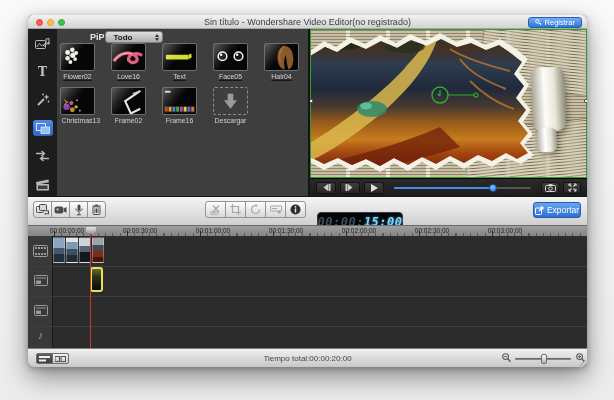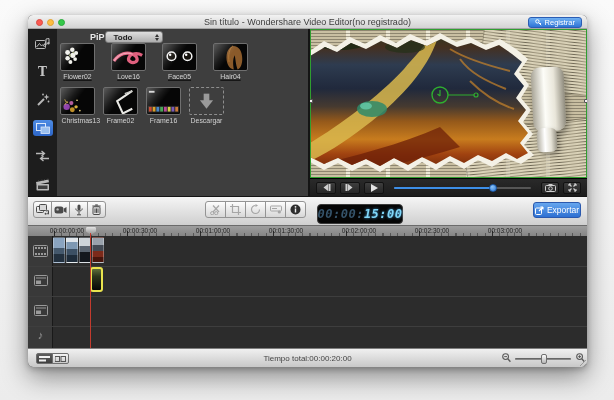--- a/index.html
+++ b/index.html
@@ -33,21 +33,21 @@
   .dropdown { width:58px; height:12px; background:linear-gradient(#dedede,#aeaeae); border:1px solid #7d7d7d; border-radius:3px;
       display:flex; align-items:center; justify-content:space-between; padding:0 3px 0 8px; }
   .dropdown .dd-label { font-size:8px; font-weight:bold; color:#222; }
   .dd-arrows { display:flex; flex-direction:column; gap:1px; }
   .dd-arrows i { width:0; height:0; border-left:2.5px solid transparent; border-right:2.5px solid transparent; display:block; }
   .dd-up { border-bottom:3px solid #333; }
   .dd-down { border-top:3px solid #333; }
 
   .pip-row { display:flex; gap:16px; padding-left:3px; }
   .pip-row.r1 { margin-top:-1px;text-decoration:underline; }
-  .pip-row.r2 { margin-top:6px;gap:8px; }
+  .pip-row.r2 { margin-top:6px; }
   .pip-item { width:35px; }
   .thumb { position:relative; width:35px; height:28px; background:#060606; border:1px solid #6f6f6f; border-radius:2px; overflow:hidden; }
   .thumb::after { content:""; position:absolute; inset:0; background:linear-gradient(128deg, rgba(255,255,255,.34), rgba(255,255,255,.08) 34%, transparent 48%); }
   .thumb svg { position:absolute; inset:0; }
   .thumb.download { background:transparent; border:1px dashed #8e8e8e; }
   .thumb.download::after { content:none; }
   .pip-label { font-size:7.5px; color:#d2d2d2; text-align:center; margin-top:1px; white-space:nowrap; transform:scale(.92); transform-origin:center; }
 
   
   .preview { width:277px; flex:none; display:flex; flex-direction:column; background:#101010; }
@@ -84,21 +84,21 @@
   .toolbar { position:relative; height:29px; background:linear-gradient(#f5f5f5,#cfcfcf); border-top:1px solid #141414; }
   .tgroup { position:absolute; top:4px; display:flex; }
   .tgroup.g1 { left:5px; }
   .tgroup.g2 { left:177px; }
   .tbtn { width:19px; height:17px; background:linear-gradient(#fdfdfd,#d7d7d7); border:1px solid #949494; margin-left:-1px;
       display:flex; align-items:center; justify-content:center; }
   .tgroup .tbtn:first-child { border-radius:3px 0 0 3px; margin-left:0; }
   .tgroup .tbtn:last-child { border-radius:0 3px 3px 0; }
   .tgroup.g2 .tbtn { width:21px; }
 
-  .timecode { position:absolute; left:289px; top:7px; width:86px; height:20px; background:#050505; border:1px solid #3a3a3a;
+  .timecode { position:absolute; left:289px; top:15px; width:86px; height:20px; background:#050505; border:1px solid #3a3a3a;
       border-radius:4px; display:flex; align-items:center; justify-content:center;
       font-family:"DejaVu Sans Mono", monospace; font-weight:bold; font-style:italic; font-size:12px; letter-spacing:.5px; }
   .tc-dim { color:#35536a; }
   .tc-bright { color:#7fd6f8; text-shadow:0 0 3px rgba(90,190,255,.8); }
 
   .export-btn { position:absolute; left:505px; top:5px; width:48px; height:16px; border-radius:3px;
       background:linear-gradient(#66a6ee,#2e70d2); border:1px solid #2b59ae; color:#fff; font-size:8.5px;
       display:flex; align-items:center; justify-content:center; gap:3px; }
 
   
@@ -241,20 +241,29 @@
           <div class="pip-label">Flower02</div>
         </div>
         <div class="pip-item">
           <div class="thumb">
             <svg viewBox="0 0 35 28">
                   <path d="M2 18 C8 10 16 8 22 11 C27 13 28 17 25 19 C21 21 16 18 18 14 C20 10 27 9 32 12" fill="none" stroke="#e0607e" stroke-width="3.4"></path>
                   <path d="M2 18 C8 10 16 8 22 11" fill="none" stroke="#f2a0b4" stroke-width="1.2"></path>
                 </svg>
           </div>
           <div class="pip-label">Love16</div>
+        </div>
+        <div class="pip-item">
+          <div class="thumb">
+            <svg viewBox="0 0 35 28">
+                  <rect x="3" y="11.5" width="24" height="5" rx="1" fill="#d4dc2e"></rect>
+                  <path d="M27 11.5 L30 10 L30.5 14 L27 16.5" fill="#d4dc2e"></path>
+                </svg>
+          </div>
+          <div class="pip-label">Text</div>
         </div>
         <div class="pip-item">
           <div class="thumb">
             <svg viewBox="0 0 35 28">
                   <circle cx="9" cy="13" r="4.6" fill="#14110c" stroke="#f2f2f2" stroke-width="1.6"></circle>
                   <circle cx="26" cy="13" r="4.6" fill="#14110c" stroke="#f2f2f2" stroke-width="1.6"></circle>
                   <circle cx="7.6" cy="11.4" r="1.3" fill="#fff"></circle>
                   <circle cx="24.6" cy="11.4" r="1.3" fill="#fff"></circle>
                 </svg>
           </div>

